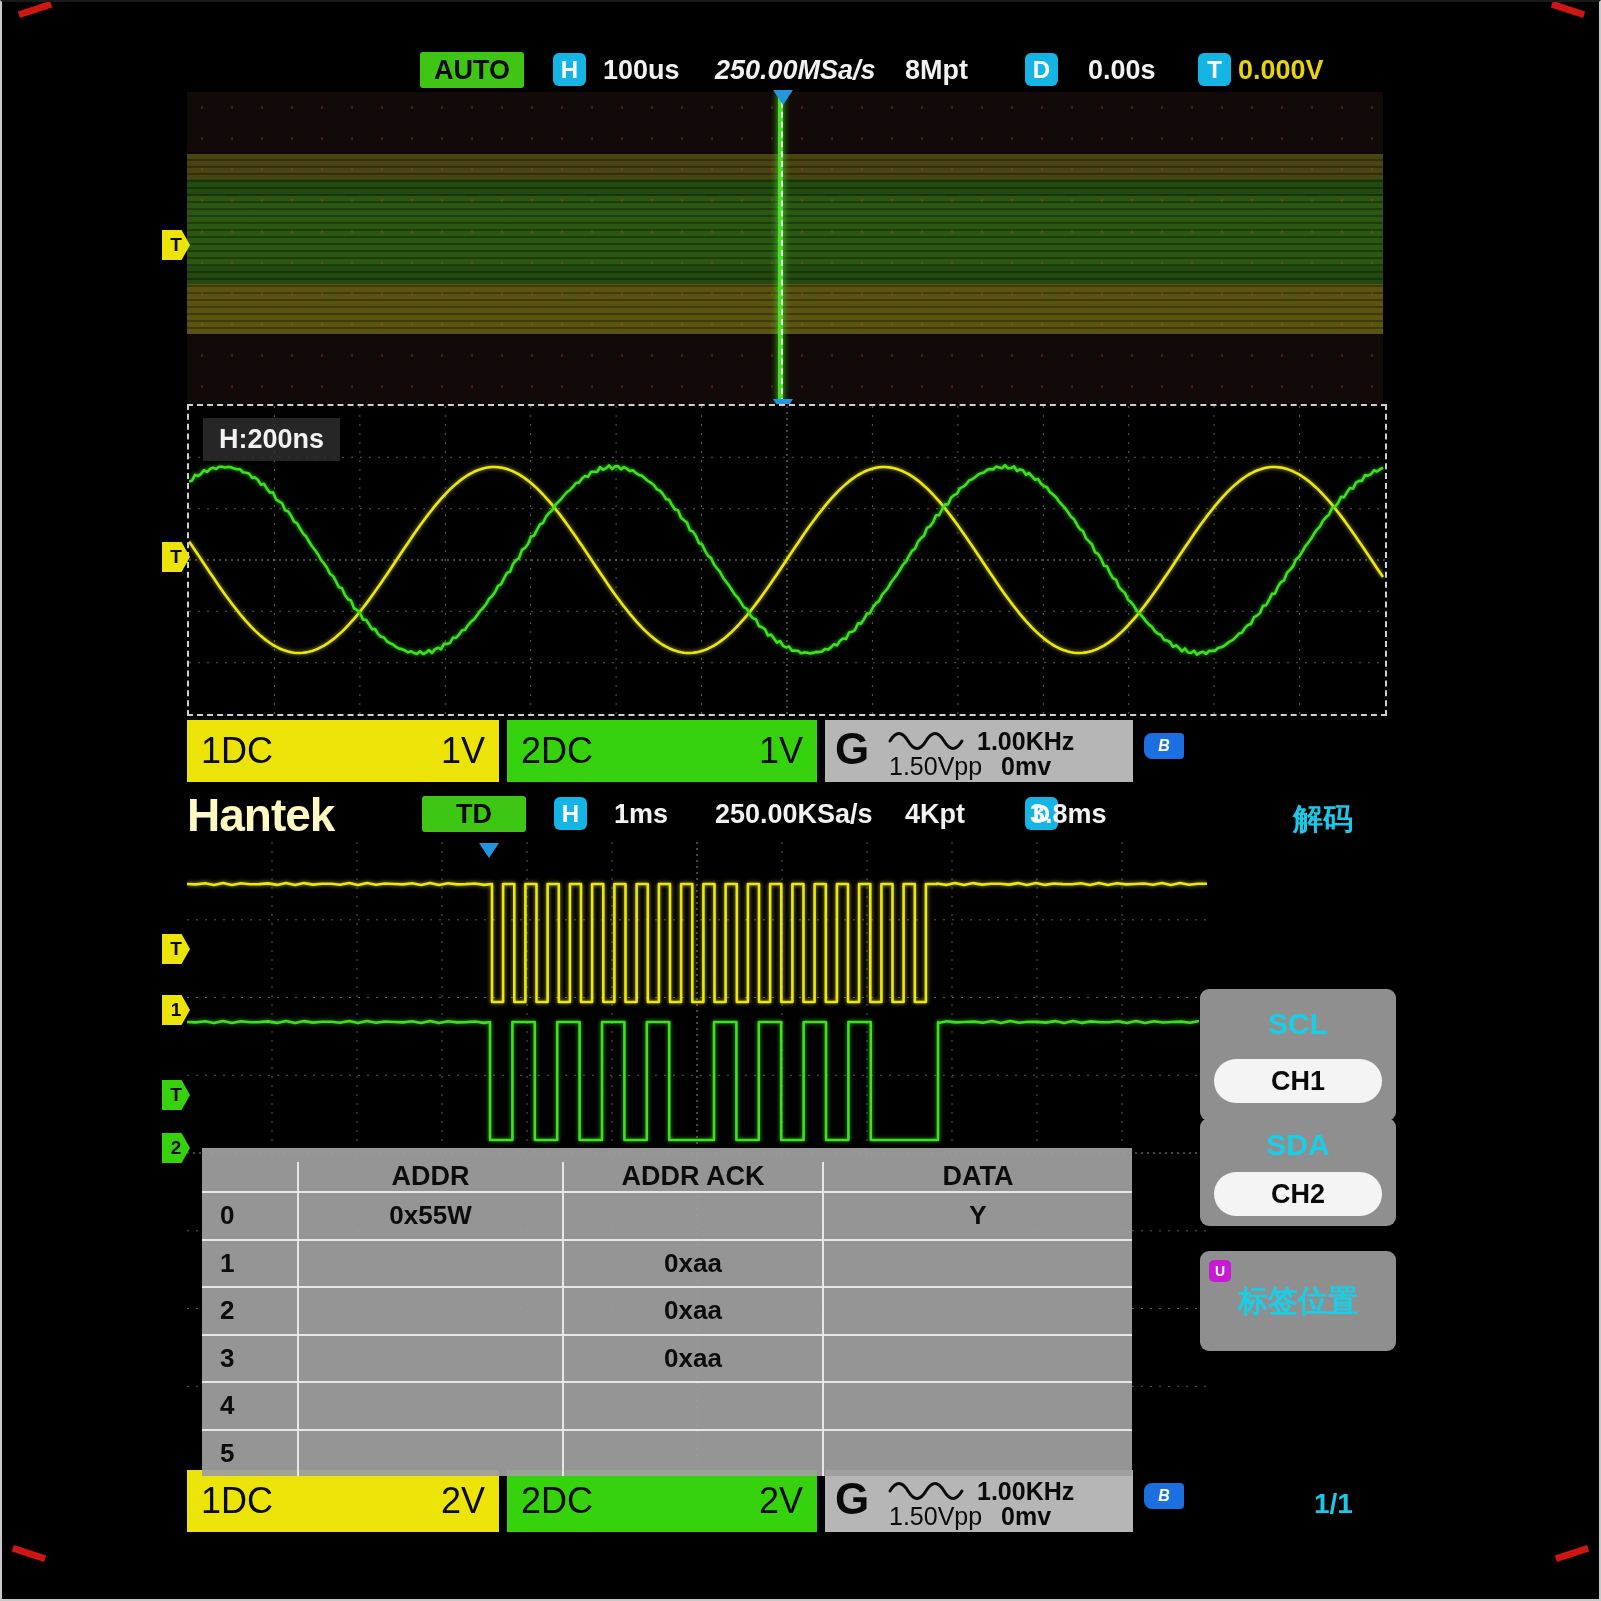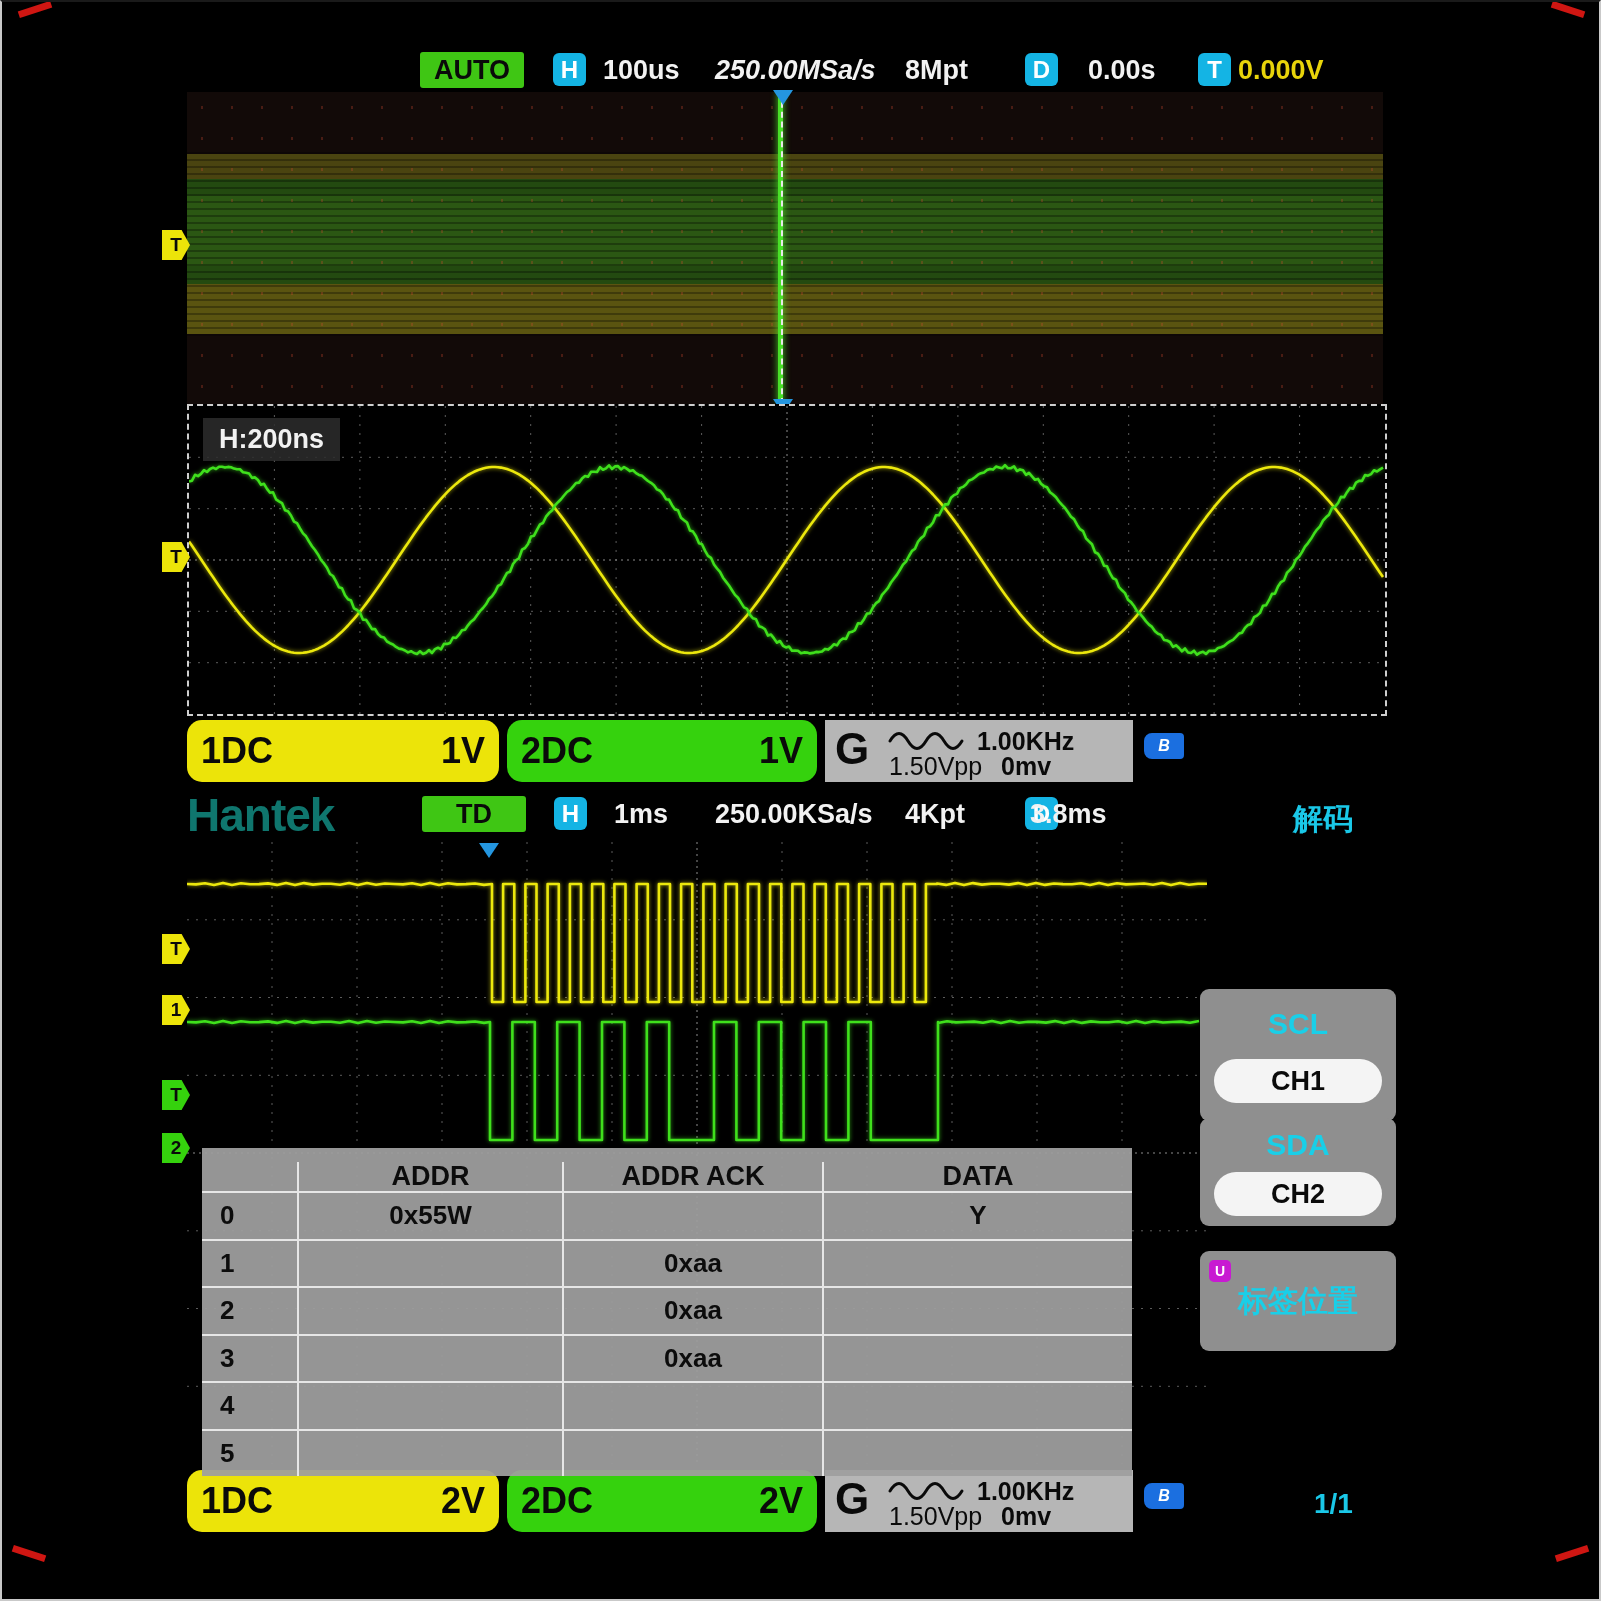--- a/index.html
+++ b/index.html
@@ -33,31 +33,31 @@
   .zoomview{position:absolute;border:2px dashed #cfcfcf;background:#000;}
   .zoomlabel{position:absolute;left:14px;top:12px;background:rgba(45,45,45,.85);color:#f2f2f2;
              font-weight:700;font-size:27px;padding:6px 16px;}
   .gdot{stroke:#5c5c5c;stroke-width:1;stroke-dasharray:2 7;}
   .gmid{stroke:#8c8c8c;stroke-width:1;stroke-dasharray:2 4;}
   .trace{fill:none;stroke-width:2.6;stroke-linejoin:round;}
   .trace.y{stroke:#ece80c;filter:drop-shadow(0 0 2px rgba(236,232,12,.7));}
   .trace.g{stroke:#3fe01c;filter:drop-shadow(0 0 2px rgba(63,224,28,.7));}
   
   .chbox{position:absolute;height:62px;display:flex;align-items:center;justify-content:space-between;
-         padding:0 14px;box-sizing:border-box;color:#0a0a0a;font-weight:700;font-size:36px;border-radius:15px;}
+         padding:0 14px;box-sizing:border-box;color:#0a0a0a;font-weight:400;font-size:36px;}
   .chbox.y{background:#ece409;} .chbox.g{background:#35d20d;}
   .genbox{position:absolute;height:62px;width:308px;background:#b6b6b6;color:#0a0a0a;}
   .genG{position:absolute;left:10px;top:4px;font-size:44px;font-weight:800;}
   .genfreq{position:absolute;left:152px;top:7px;font-size:25px;font-weight:800;}
   .genvpp{position:absolute;left:64px;top:32px;font-size:25px;font-weight:400;}
   .genoff{position:absolute;left:176px;top:32px;font-size:25px;font-weight:800;}
   .usb{position:absolute;width:40px;height:26px;background:#1b6fe0;border-radius:8px 4px 4px 8px;
        color:#fff;font-weight:800;font-size:16px;font-style:italic;display:flex;align-items:center;justify-content:center;}
   
-  .logo{position:absolute;color:#0f766e;font-weight:800;font-size:46px;letter-spacing:-1px;}
+  .logo{position:absolute;color:#fef9c3;font-weight:800;font-size:46px;letter-spacing:-1px;}
   .cyantext{position:absolute;color:#1ac8e8;font-weight:700;font-size:30px;white-space:nowrap;margin-left:29px;}
   
   .wave2{position:absolute;background:#000;}
   
   .dtable{position:absolute;background:rgba(158,158,158,.94);z-index:5;}
   .trow{display:grid;grid-template-columns:95px 265px 260px 310px;height:45.5px;border-top:2px solid #e6e6e6;}
   .trow.thead{height:43px;border-top:none;}
   .tc{display:flex;align-items:center;justify-content:center;color:#0c0c0c;font-weight:700;font-size:26px;
       border-left:2px solid #e6e6e6;overflow:hidden;}
   .tc:first-child{border-left:none;justify-content:flex-start;padding-left:18px;}

